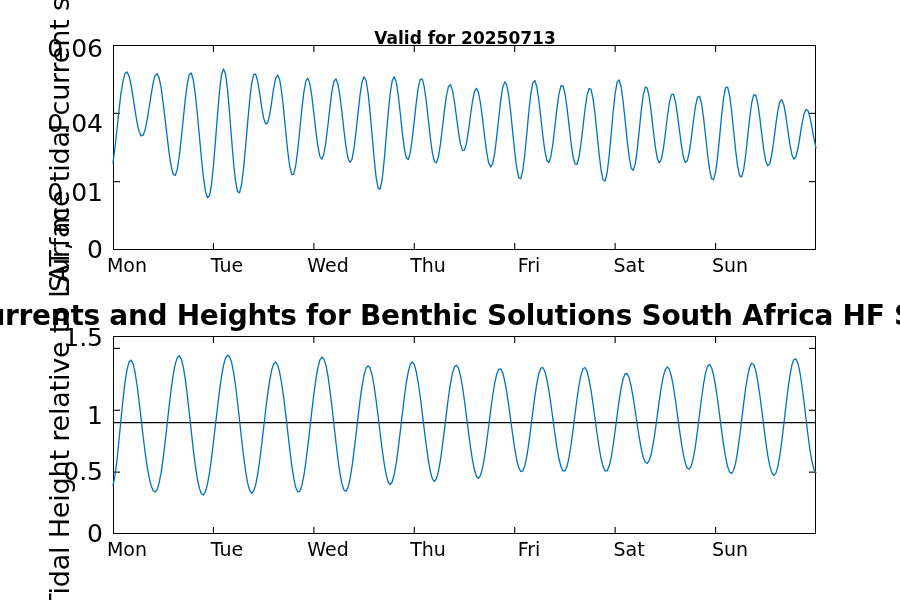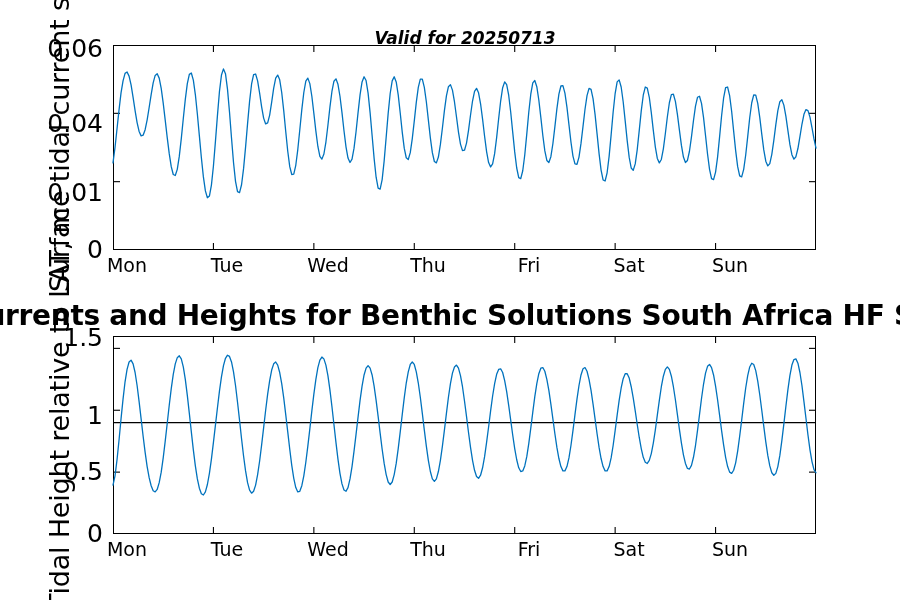--- a/index.html
+++ b/index.html
@@ -81,21 +81,20 @@
 
   
   .panel-title {
     position: absolute;
     text-align: right;
     font-size: 17px;
     font-weight: bold;
     white-space: nowrap;
     color: #000;
     transform: translateX(-50%);
-    font-style: italic;
   }
   .main-title {
     position: absolute;
     font-size: 28px;
     font-weight: bold;
     white-space: nowrap;
     color: #000;
     letter-spacing: -0.3px;
   }
 </style>

